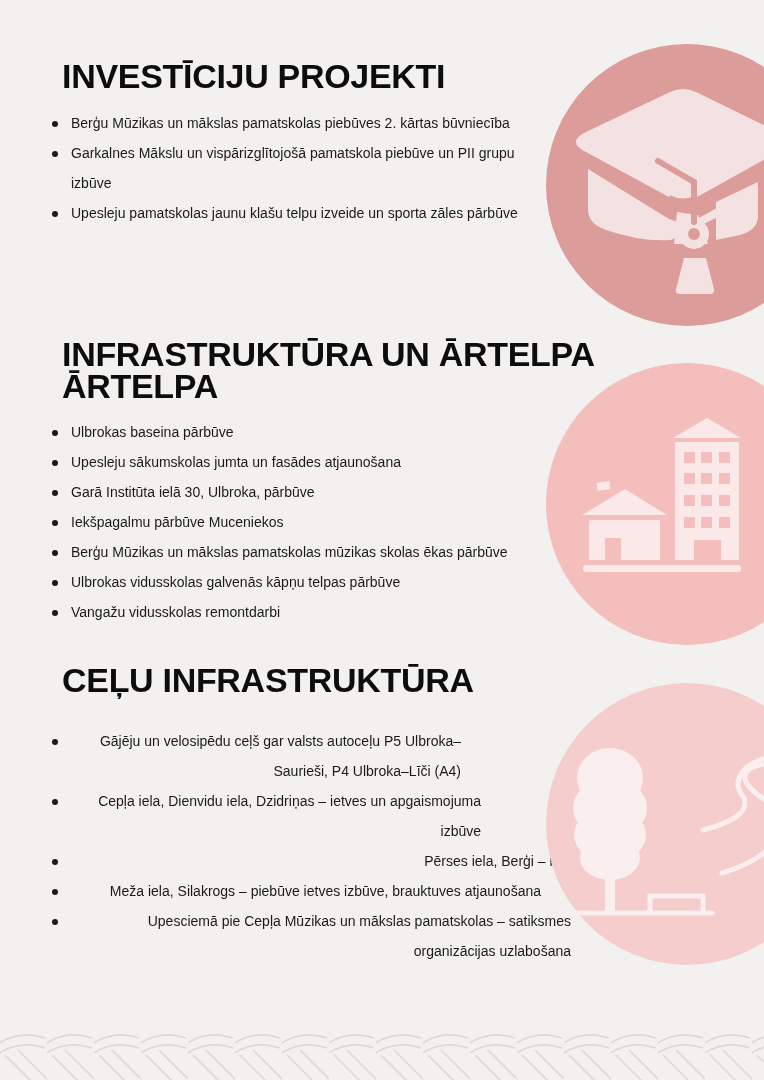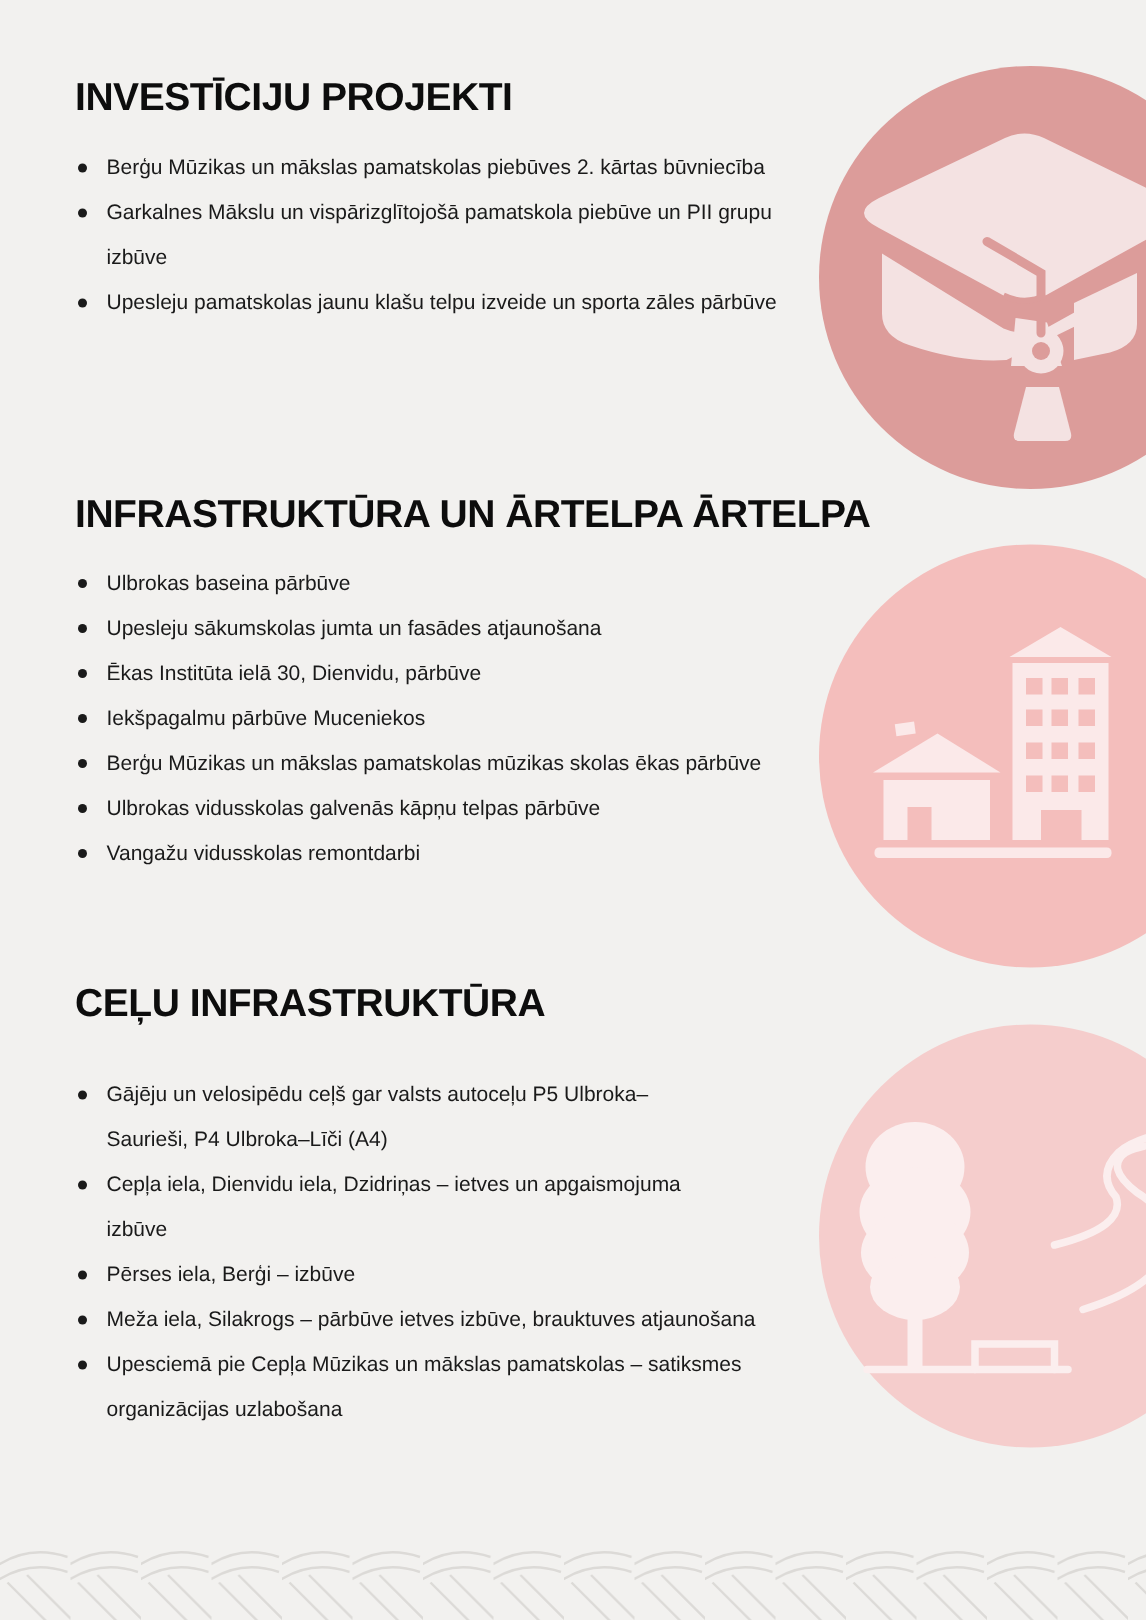--- a/index.html
+++ b/index.html
@@ -4,38 +4,38 @@
   <style>
     html, body { margin: 0; padding: 0; }
     body {
       width: 764px; height: 1080px; overflow: hidden;
       background: #f2f1ef; position: relative;
       font-family: "Liberation Sans", "DejaVu Sans", sans-serif;
       color: #111;
     }
     .section { position: absolute; left: 50px; }
     .section h2 {
-      margin: 0; font-size: 26px; font-weight: bold; letter-spacing: -0.3px;
+      margin: 12px; font-size: 34px; font-weight: bold; letter-spacing: -0.3px;
       color: #0d0d0d; line-height: 32px;
     }
     .section ul { list-style: none; margin: 0; padding: 0; }
     .section li {
       position: relative; padding-left: 21px;
       font-size: 14px; line-height: 30px; color: #1a1a1a;
     }
     .section li::before {
       content: ""; position: absolute; left: 2px; top: 13px;
       width: 6px; height: 6px; border-radius: 50%; background: #1a1a1a;
     }
     #sec1 { top: 48px; width: 470px; }
     #sec1 ul { margin-top: 16px; }
     #sec2 { top: 326px; width: 570px; }
     #sec2 ul { margin-top: 15px; }
     #sec3 { top: 652px; width: 540px; }
-    #sec3 ul { margin-top: 30px; }
+    #sec3 ul { margin-top: 30px; text-align: right; }
 
     .circle {
       position: absolute; width: 282px; height: 282px; border-radius: 50%;
       left: 546px;
     }
     #circle1 { top: 44px; background: #dc9c9a; }
     #circle2 { top: 363px; background: #f4bebc; }
     #circle3 { top: 683px; background: #f5cdcc; }
     .circle svg { position: absolute; left: 0; top: 0; }
 
@@ -51,35 +51,35 @@
     <li>Garkalnes Mākslu un vispārizglītojošā pamatskola piebūve un PII grupu izbūve</li>
     <li>Upesleju pamatskolas jaunu klašu telpu izveide un sporta zāles pārbūve</li>
   </ul>
 </div>
 
 <div class="section" id="sec2">
   <h2>INFRASTRUKTŪRA UN ĀRTELPA ĀRTELPA</h2>
   <ul>
     <li>Ulbrokas baseina pārbūve</li>
     <li>Upesleju sākumskolas jumta un fasādes atjaunošana</li>
-    <li>Ēkas Institūta ielā 30, Dienvidu, pārbūve</li>
+    <li>Garā Institūta ielā 30, Ulbroka, pārbūve</li>
     <li>Iekšpagalmu pārbūve Muceniekos</li>
     <li style="width:450px">Berģu Mūzikas un mākslas pamatskolas mūzikas skolas ēkas pārbūve</li>
     <li>Ulbrokas vidusskolas galvenās kāpņu telpas pārbūve</li>
     <li>Vangažu vidusskolas remontdarbi</li>
   </ul>
 </div>
 
 <div class="section" id="sec3">
   <h2>CEĻU INFRASTRUKTŪRA</h2>
   <ul>
     <li style="width:390px">Gājēju un velosipēdu ceļš gar valsts autoceļu P5 Ulbroka–Saurieši, P4 Ulbroka–Līči (A4)</li>
     <li style="width:410px">Cepļa iela, Dienvidu iela, Dzidriņas – ietves un apgaismojuma izbūve</li>
     <li>Pērses iela, Berģi – izbūve</li>
-    <li style="width:470px">Meža iela, Silakrogs – pārbūve ietves izbūve, brauktuves atjaunošana</li>
+    <li style="width:470px">Meža iela, Silakrogs – piebūve ietves izbūve, brauktuves atjaunošana</li>
     <li style="width:500px">Upesciemā pie Cepļa Mūzikas un mākslas pamatskolas – satiksmes organizācijas uzlabošana</li>
   </ul>
 </div>
 
 <div class="circle" id="circle1">
   <svg width="282" height="282" viewBox="0 0 282 282">
     <g fill="#f4e2e2">
       <path d="M 40 88 Q 20 98 40 108 L 123 153 Q 137 160 151 153 L 232 108 Q 252 98 232 88 L 150 48 Q 137 42 124 48 Z"></path>
       <path d="M 42 125 L 42 165 Q 42 180 60 186 Q 95 198 125 196 L 178 170 L 178 160 L 151 175 Q 137 181 123 175 Z"></path>
       <path d="M 170 158 L 212 138 L 212 172 Q 212 186 194 191 L 170 196 Z"></path>

